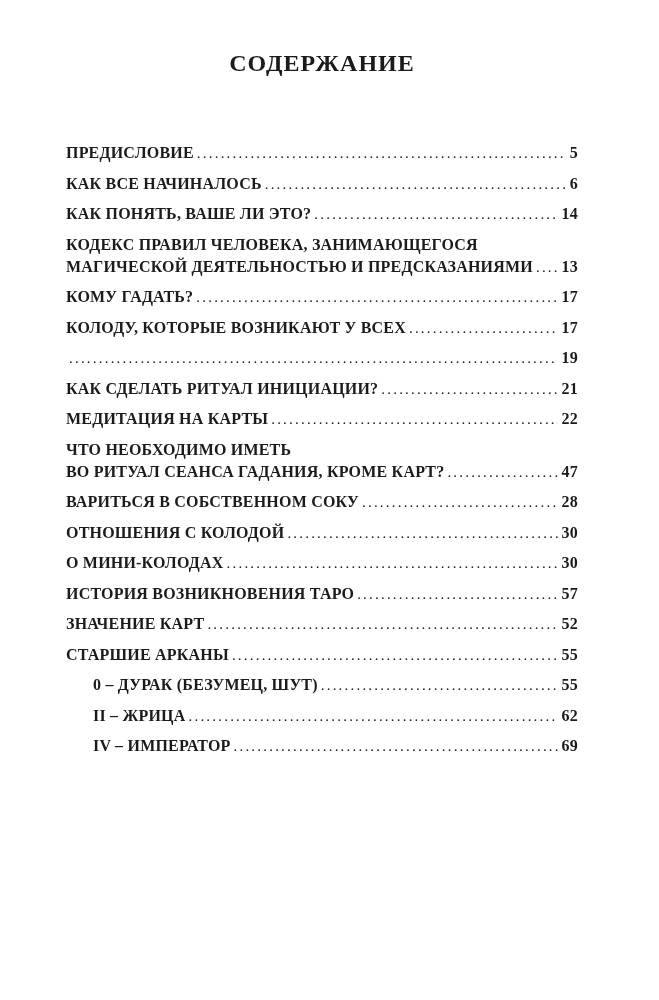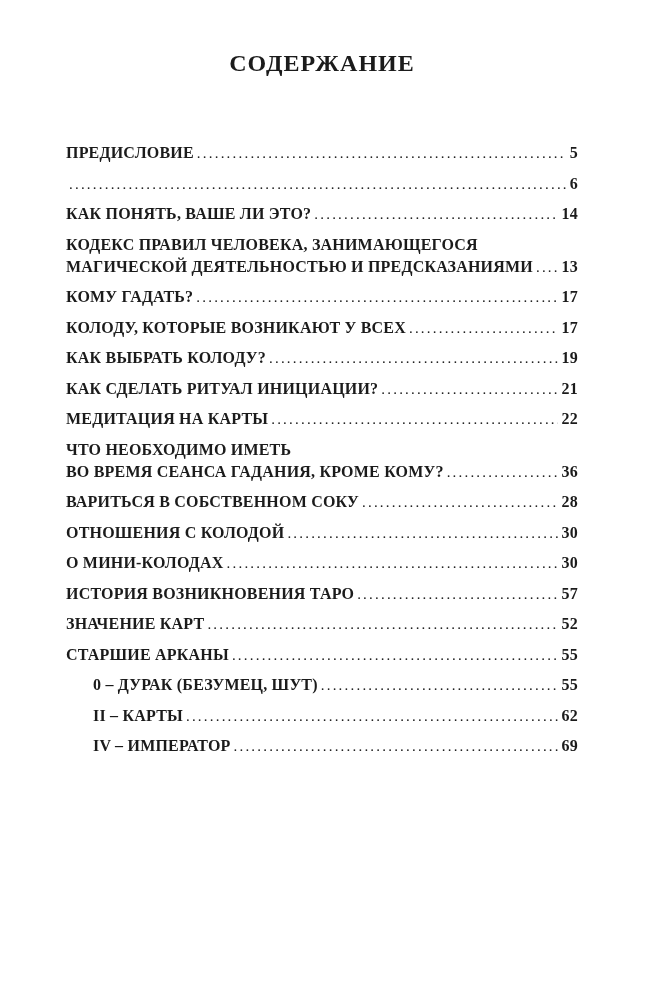--- a/index.html
+++ b/index.html
@@ -81,20 +81,21 @@
   <div class="toc" id="toc">
       <div class="toc-entry">
         <div class="toc-line">
           <span class="toc-text">ПРЕДИСЛОВИЕ</span>
           <span class="leader"></span>
           <span class="pg">5</span>
         </div>
       </div>
       <div class="toc-entry">
         <div class="toc-line">
+          <span class="toc-text">КАК ВСЕ НАЧИНАЛОСЬ</span>
           <span class="leader"></span>
           <span class="pg">6</span>
         </div>
       </div>
       <div class="toc-entry">
         <div class="toc-line">
           <span class="toc-text">КАК ПОНЯТЬ, ВАШЕ ЛИ ЭТО?</span>
           <span class="leader"></span>
           <span class="pg">14</span>
         </div>
@@ -118,21 +119,20 @@
       </div>
       <div class="toc-entry">
         <div class="toc-line">
           <span class="toc-text">КОЛОДУ, КОТОРЫЕ ВОЗНИКАЮТ У ВСЕХ</span>
           <span class="leader"></span>
           <span class="pg">17</span>
         </div>
       </div>
       <div class="toc-entry">
         <div class="toc-line">
-          <span class="toc-text">КАК ВЫБРАТЬ КОЛОДУ?</span>
           <span class="leader"></span>
           <span class="pg">19</span>
         </div>
       </div>
       <div class="toc-entry">
         <div class="toc-line">
           <span class="toc-text">КАК СДЕЛАТЬ РИТУАЛ ИНИЦИАЦИИ?</span>
           <span class="leader"></span>
           <span class="pg">21</span>
         </div>
@@ -142,23 +142,23 @@
           <span class="toc-text">МЕДИТАЦИЯ НА КАРТЫ</span>
           <span class="leader"></span>
           <span class="pg">22</span>
         </div>
       </div>
       <div class="toc-entry">
         <div class="toc-line">
           <span class="toc-text">ЧТО НЕОБХОДИМО ИМЕТЬ</span>
         </div>
         <div class="toc-line">
-          <span class="toc-text">ВО ВРЕМЯ СЕАНСА ГАДАНИЯ, КРОМЕ КОМУ?</span>
-          <span class="leader"></span>
-          <span class="pg">36</span>
+          <span class="toc-text">ВО РИТУАЛ СЕАНСА ГАДАНИЯ, КРОМЕ КАРТ?</span>
+          <span class="leader"></span>
+          <span class="pg">47</span>
         </div>
       </div>
       <div class="toc-entry">
         <div class="toc-line">
           <span class="toc-text">ВАРИТЬСЯ В СОБСТВЕННОМ СОКУ</span>
           <span class="leader"></span>
           <span class="pg">28</span>
         </div>
       </div>
       <div class="toc-entry">
@@ -198,21 +198,21 @@
       </div>
       <div class="toc-entry indent">
         <div class="toc-line">
           <span class="toc-text">0 – ДУРАК (БЕЗУМЕЦ, ШУТ)</span>
           <span class="leader"></span>
           <span class="pg">55</span>
         </div>
       </div>
       <div class="toc-entry indent">
         <div class="toc-line">
-          <span class="toc-text">II – КАРТЫ</span>
+          <span class="toc-text">II – ЖРИЦА</span>
           <span class="leader"></span>
           <span class="pg">62</span>
         </div>
       </div>
       <div class="toc-entry indent">
         <div class="toc-line">
           <span class="toc-text">IV – ИМПЕРАТОР</span>
           <span class="leader"></span>
           <span class="pg">69</span>
         </div>

